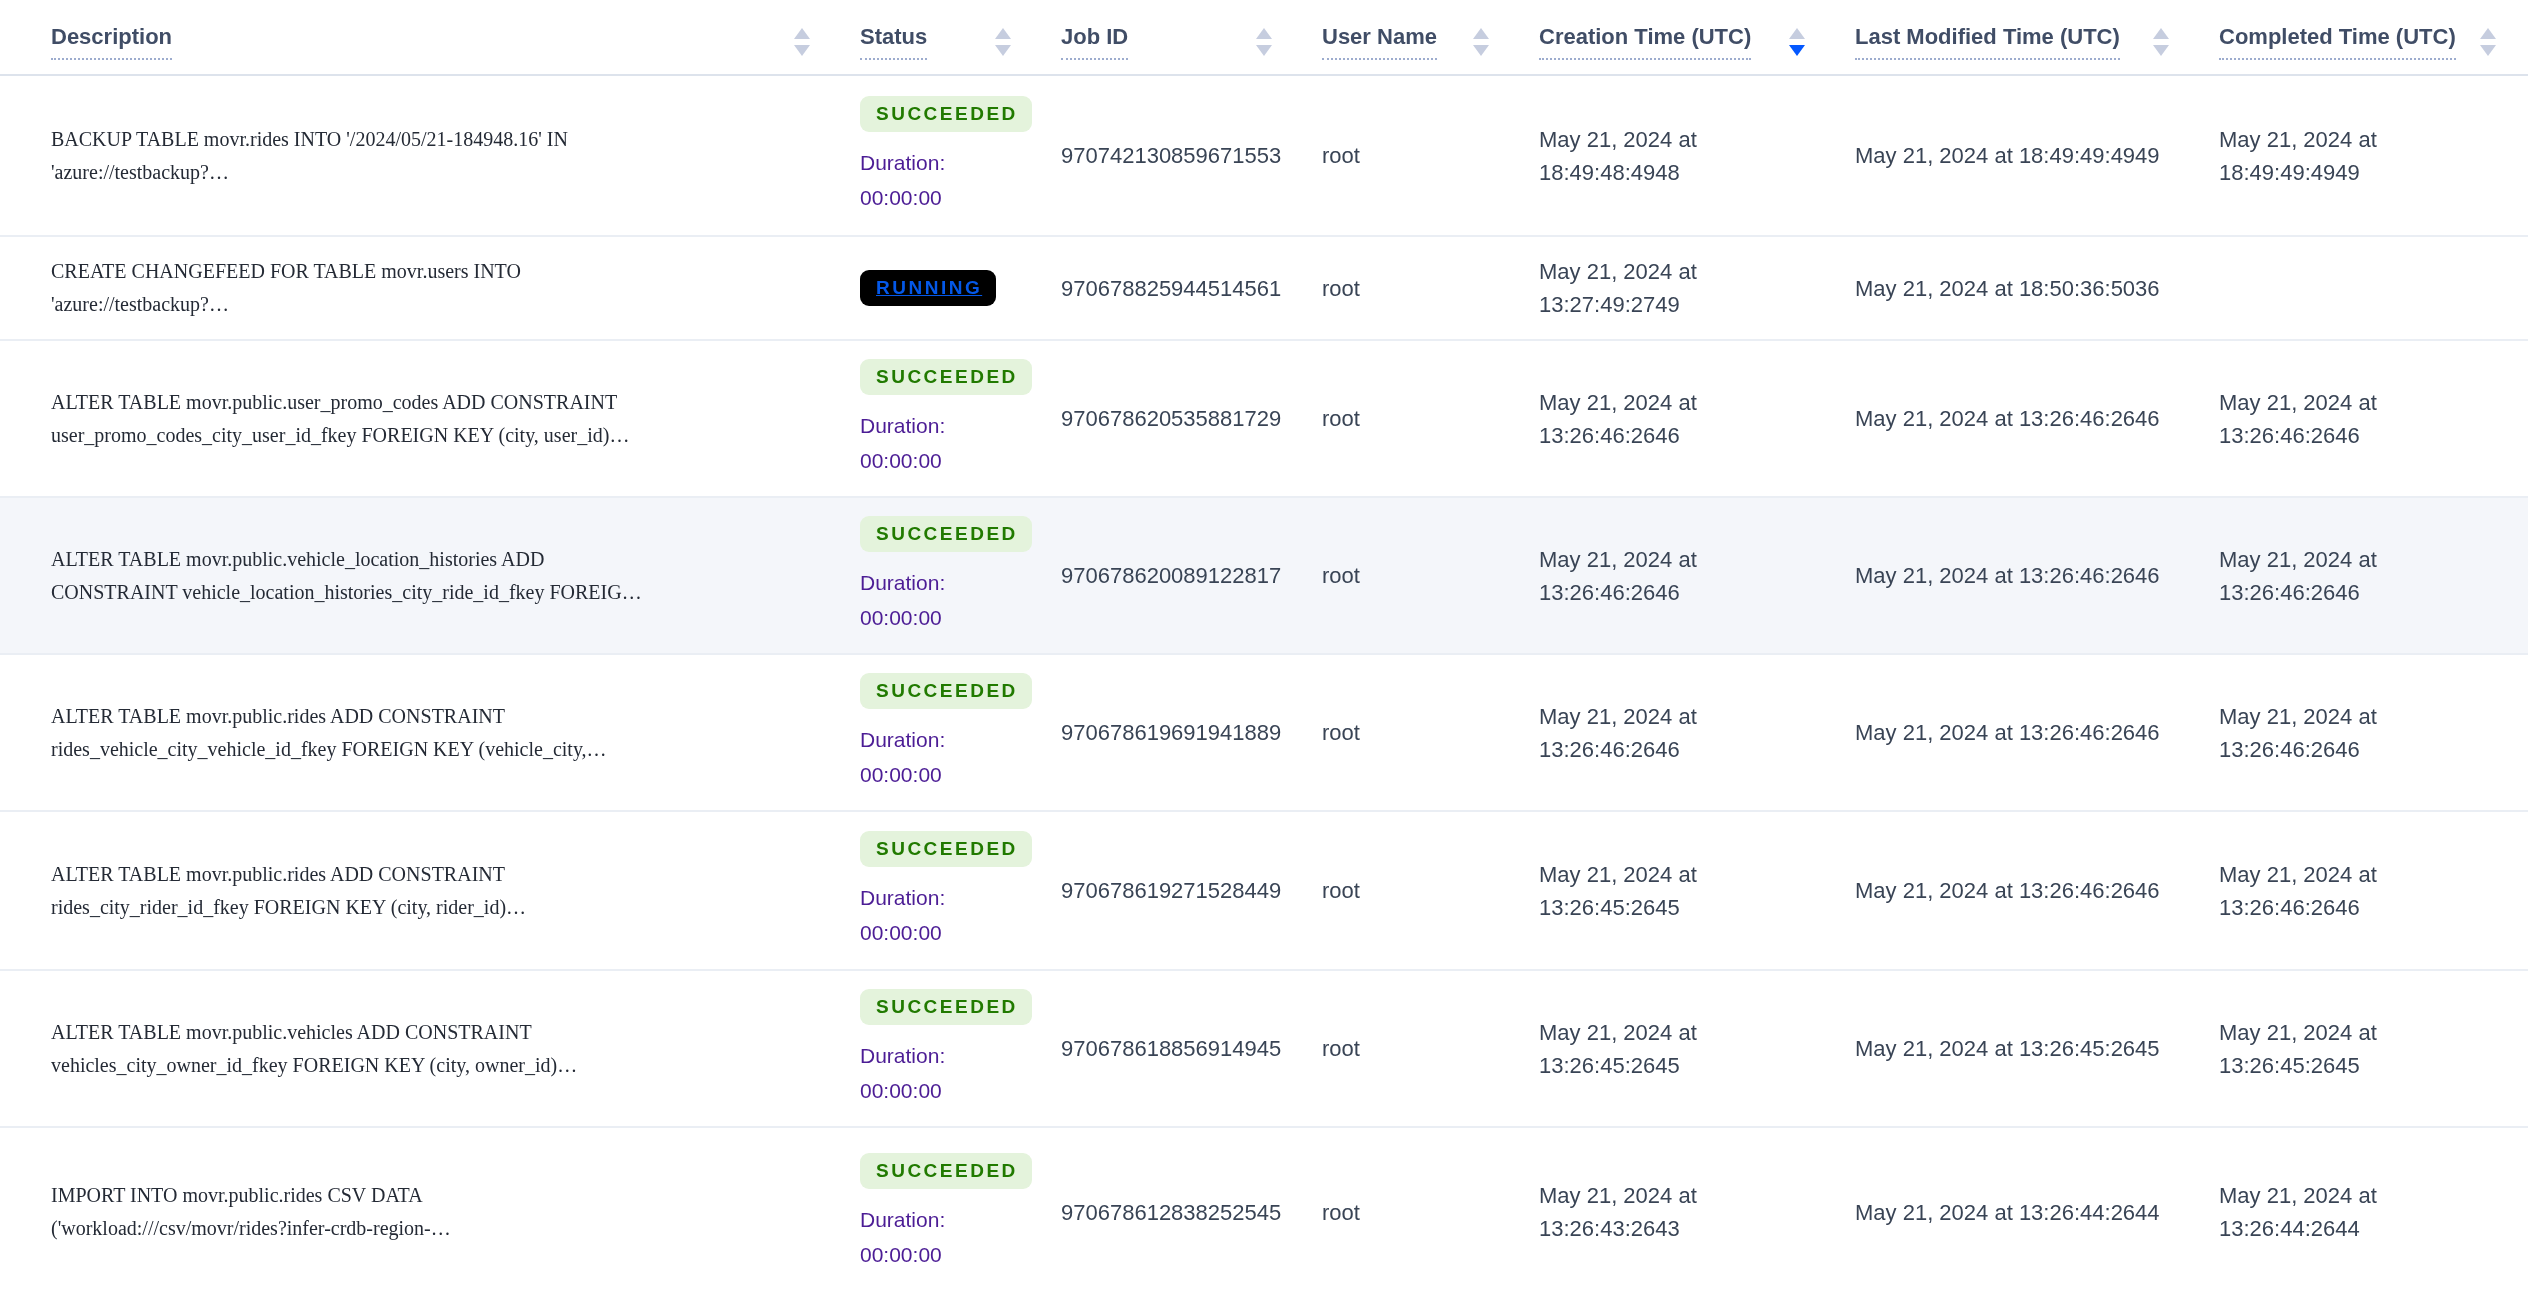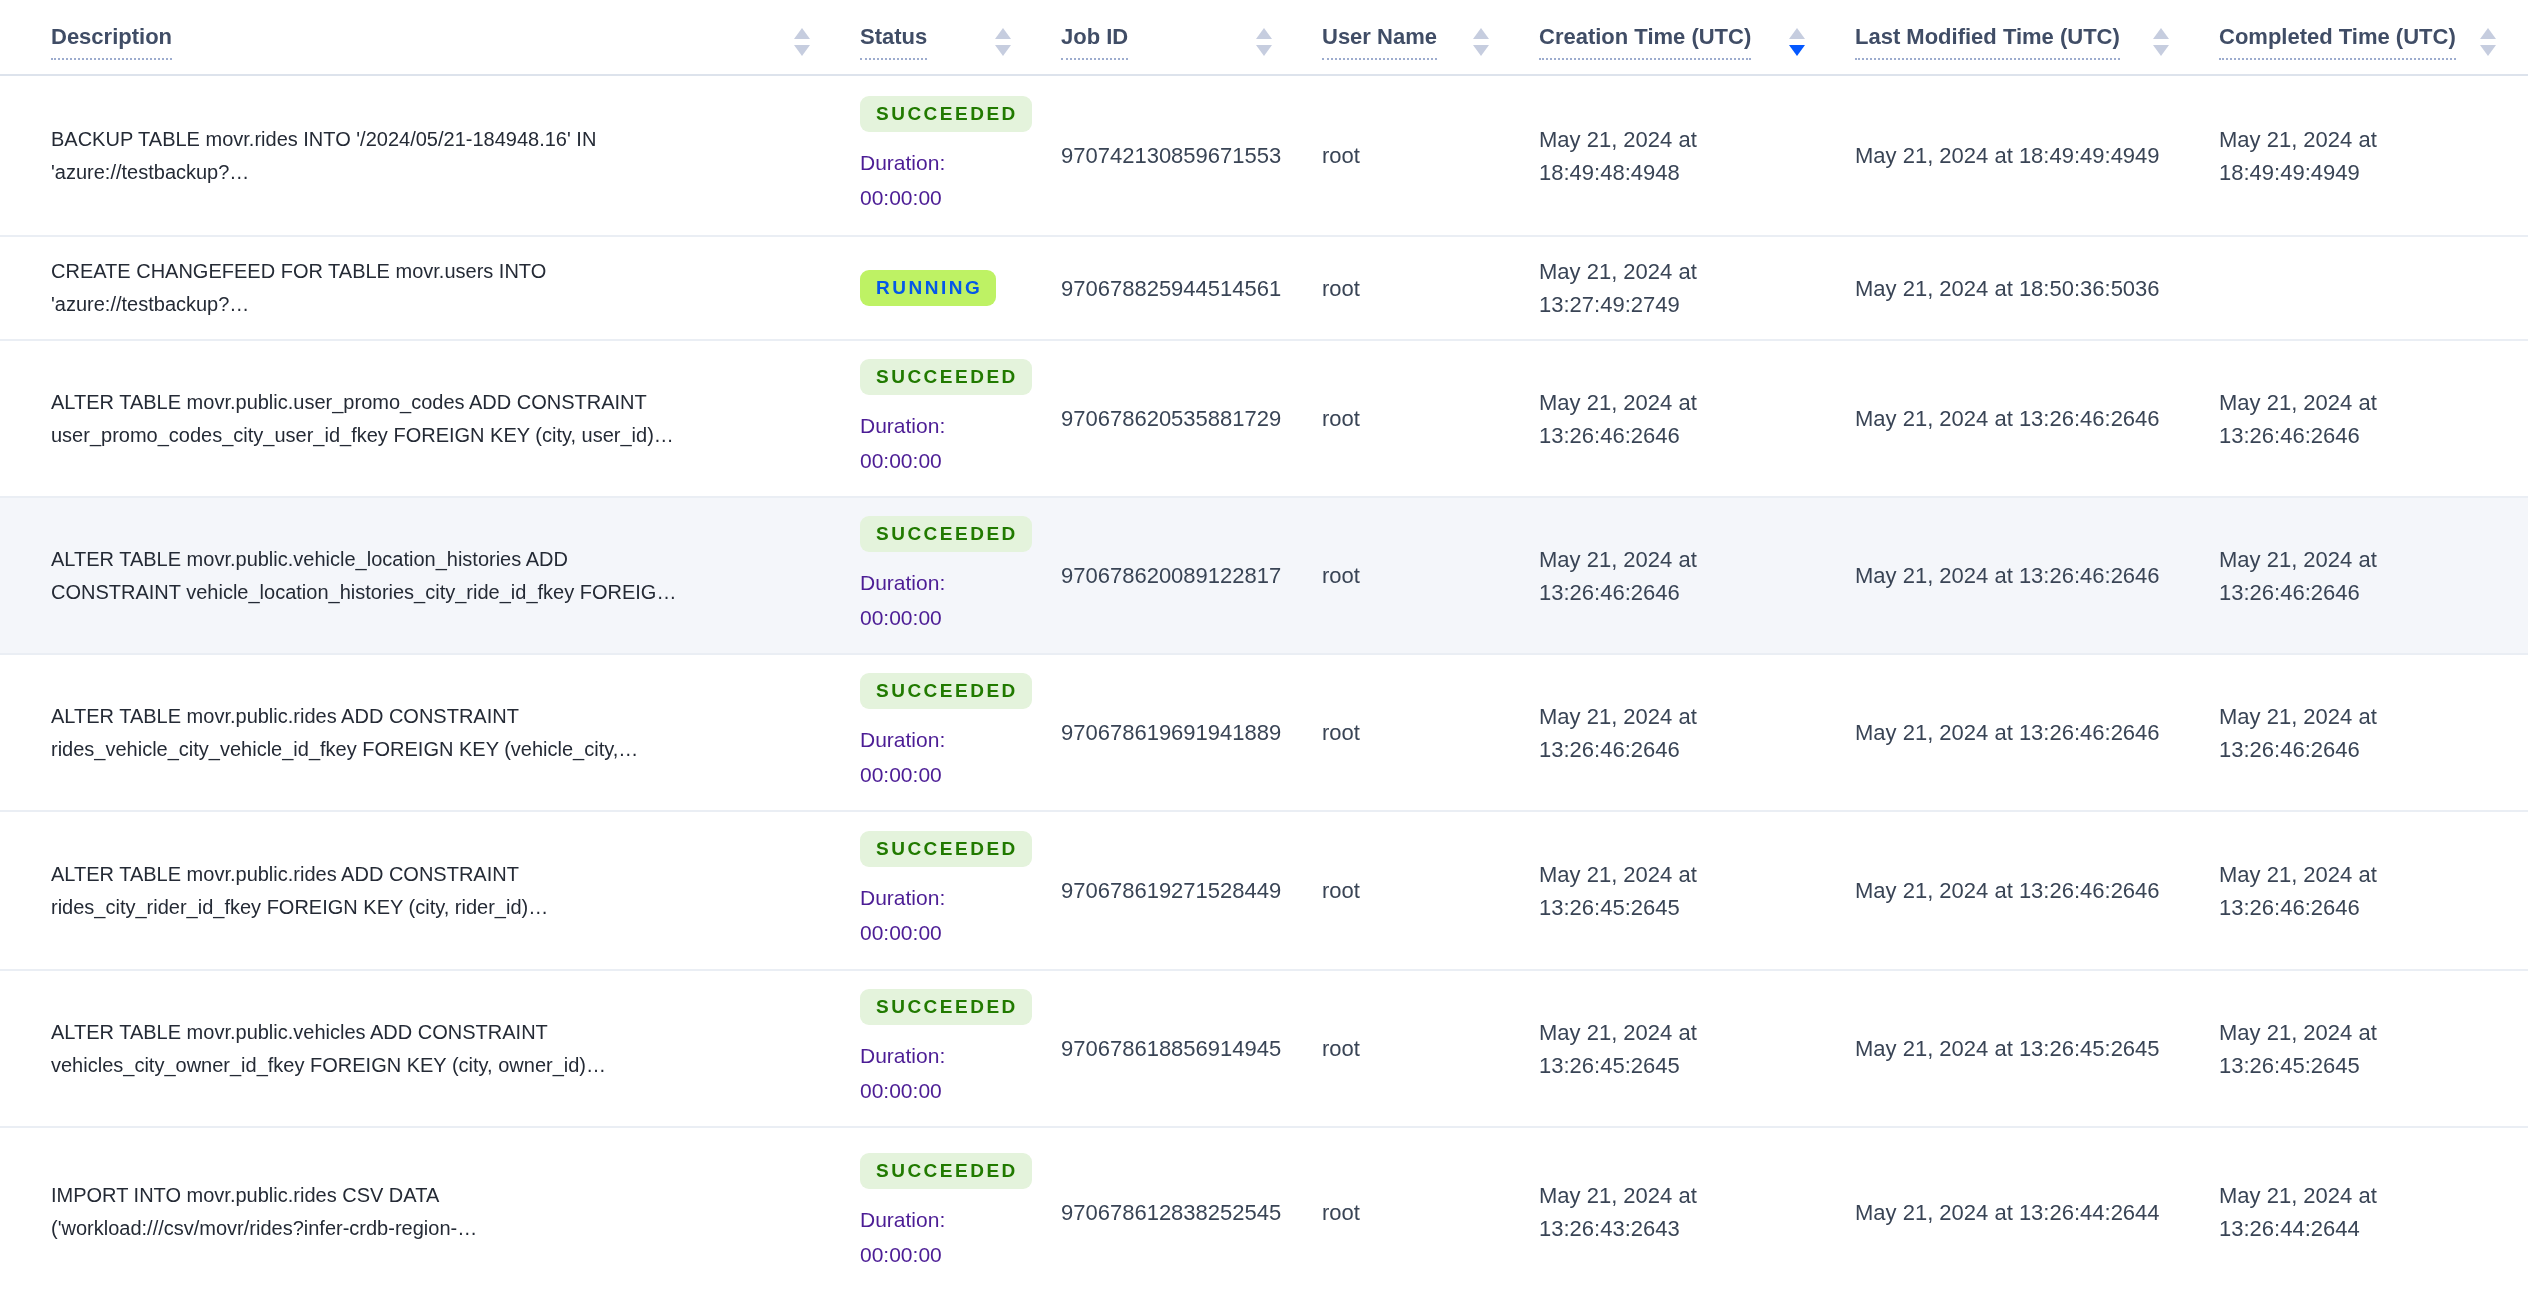--- a/index.html
+++ b/index.html
@@ -46,38 +46,38 @@
   tbody tr:nth-child(1) { height: 161px; }
   tbody tr:nth-child(2) { height: 101px; }
   tbody tr:nth-child(3) { height: 157px; }
   tbody tr:nth-child(4) { height: 156px; }
   tbody tr:nth-child(5) { height: 157px; }
   tbody tr:nth-child(6) { height: 159px; }
   tbody tr:nth-child(7) { height: 157px; }
   tbody tr:nth-child(8) { height: 170px; }
 
   .desc {
-    font-family: Liberation Sans, sans-serif;
+    font-family: Liberation Serif, serif;
     font-size: 20px;
     line-height: 33px;
     color: #242a35;
     white-space: nowrap;
     cursor: pointer;
   }
   .badge {
     display: inline-block;
     font-size: 19px;
     font-weight: 700;
     letter-spacing: 2.5px;
     padding: 7px 14px 7px 16px;
     border-radius: 9px;
     white-space: nowrap;
   }
   .badge.succeeded { background: #e4f3dc; color: #217a00; }
-  .badge.running   { background: #bef264; color: #0458e8; }
+  .badge.running   { background: #000000; color: #0458e8; text-decoration: underline; }
   .dur { font-size: 21px; line-height: 35px; color: #4c1d95; }
   .dur-first { margin-top: 13px; }
   .cell-text { font-size: 22px; line-height: 33px; color: #394455; }
   .cell-text div { white-space: nowrap; }
 </style>
 </head>
 <body>
 
 <table>
   <colgroup>

